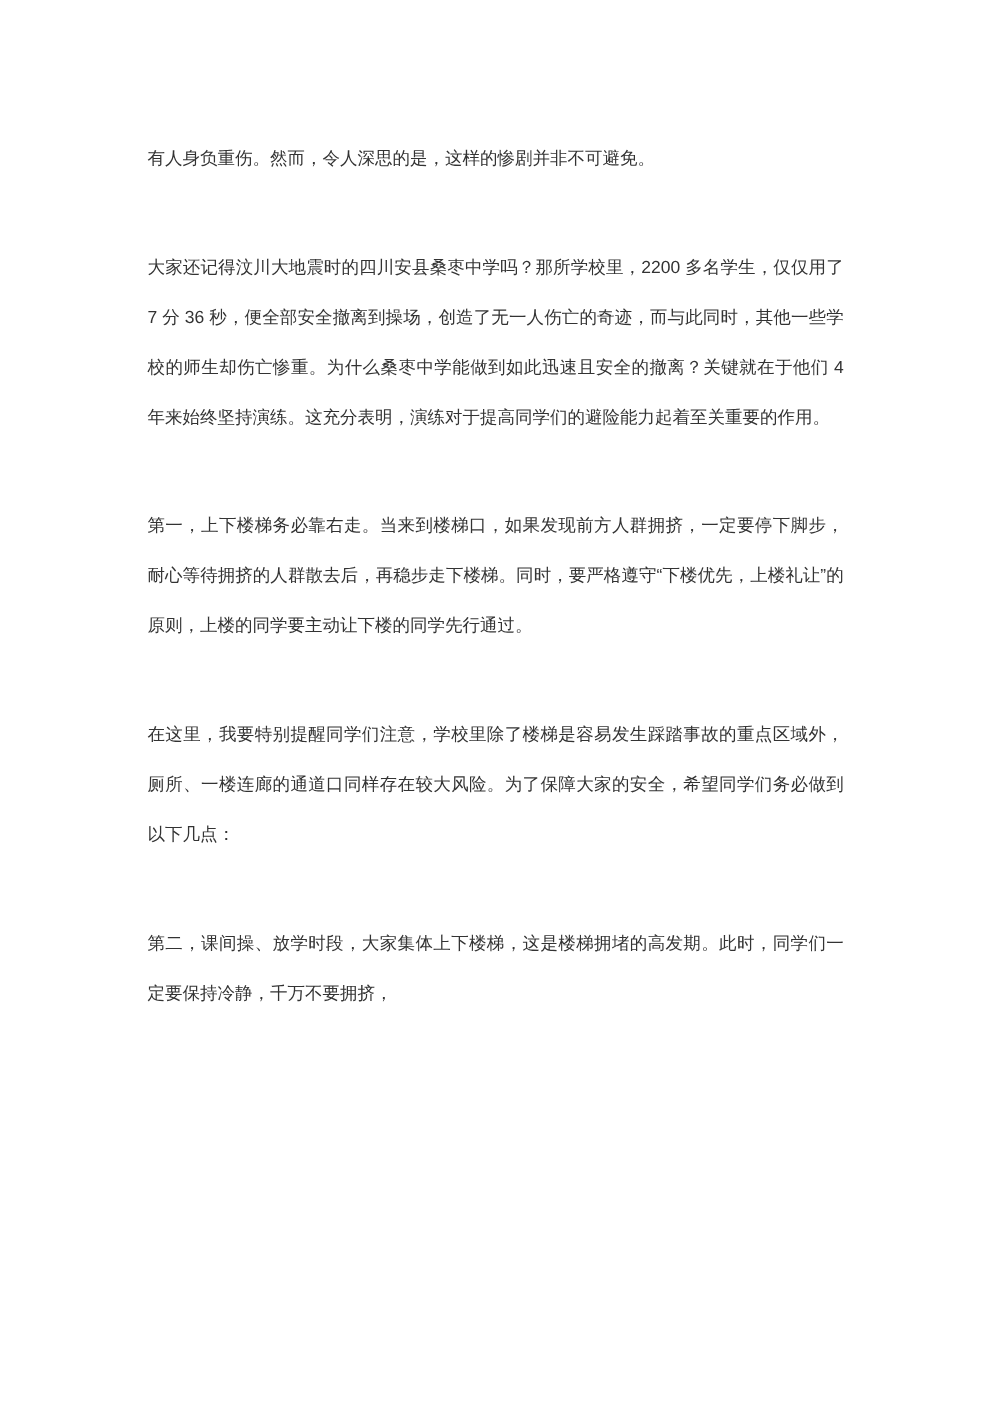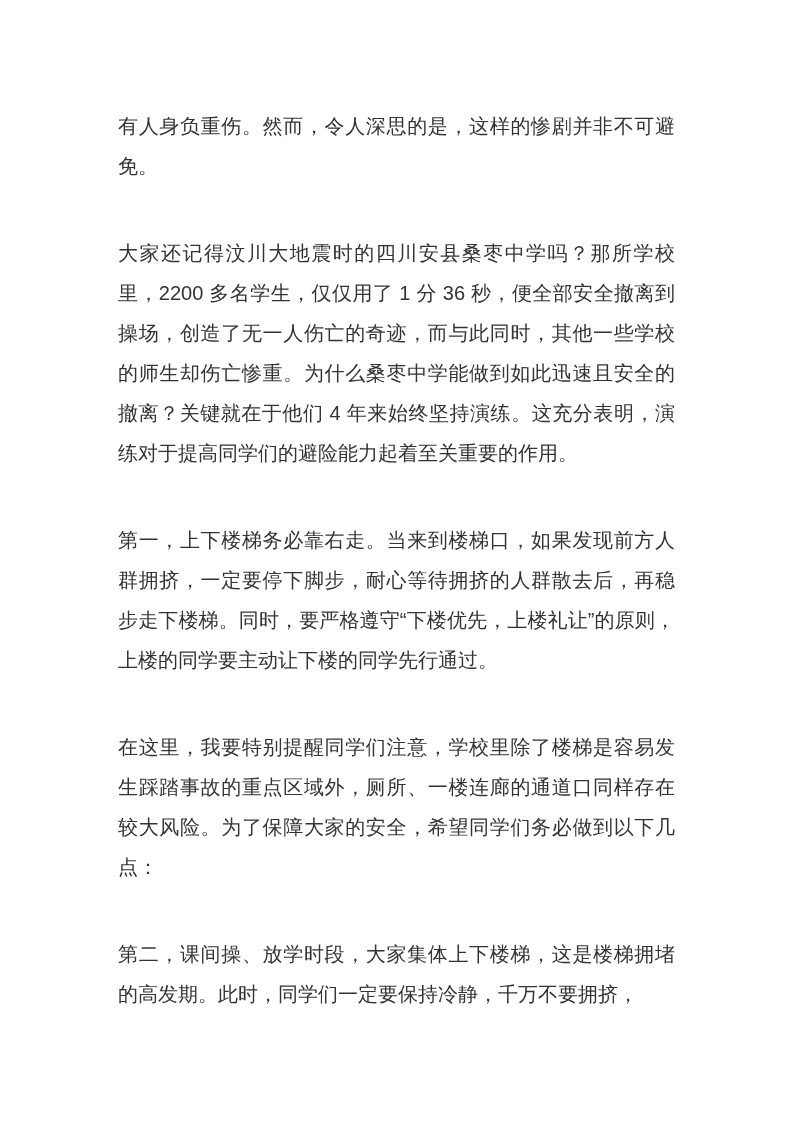--- a/index.html
+++ b/index.html
@@ -15,33 +15,33 @@
   }
   .page {
     box-sizing: border-box;
     width: 793px;
     height: 1122px;
     background: #ffffff;
     padding: 106px 118px 0 118px;
   }
   .doc-paragraph {
     margin: 0 0 47px 0;
-    font-size: 20px;
+    font-size: 14px;
     line-height: 40px;
     color: #333333;
     text-align: justify;
     text-justify: inter-ideograph;
     word-break: break-all;
   }
   .doc-paragraph:last-child {
     margin-bottom: 0;
   }
 </style>
 </head>
 <body>
 
 <div class="page">
   <p class="doc-paragraph">有人身负重伤。然而，令人深思的是，这样的惨剧并非不可避免。</p>
-  <p class="doc-paragraph">大家还记得汶川大地震时的四川安县桑枣中学吗？那所学校里，2200 多名学生，仅仅用了 1 分 36 秒，便全部安全撤离到操场，创造了无一人伤亡的奇迹，而与此同时，其他一些学校的师生却伤亡惨重。为什么桑枣中学能做到如此迅速且安全的撤离？关键就在于他们 4 年来始终坚持演练。这充分表明，演练对于提高同学们的避险能力起着至关重要的作用。</p>
+  <p class="doc-paragraph">大家还记得汶川大地震时的四川安县桑枣中学吗？那所学校里，2200 多名学生，仅仅用了 7 分 36 秒，便全部安全撤离到操场，创造了无一人伤亡的奇迹，而与此同时，其他一些学校的师生却伤亡惨重。为什么桑枣中学能做到如此迅速且安全的撤离？关键就在于他们 4 年来始终坚持演练。这充分表明，演练对于提高同学们的避险能力起着至关重要的作用。</p>
   <p class="doc-paragraph">第一，上下楼梯务必靠右走。当来到楼梯口，如果发现前方人群拥挤，一定要停下脚步，耐心等待拥挤的人群散去后，再稳步走下楼梯。同时，要严格遵守“下楼优先，上楼礼让”的原则，上楼的同学要主动让下楼的同学先行通过。</p>
   <p class="doc-paragraph">在这里，我要特别提醒同学们注意，学校里除了楼梯是容易发生踩踏事故的重点区域外，厕所、一楼连廊的通道口同样存在较大风险。为了保障大家的安全，希望同学们务必做到以下几点：</p>
   <p class="doc-paragraph">第二，课间操、放学时段，大家集体上下楼梯，这是楼梯拥堵的高发期。此时，同学们一定要保持冷静，千万不要拥挤，</p>
 </div>
 
 </body></html>

